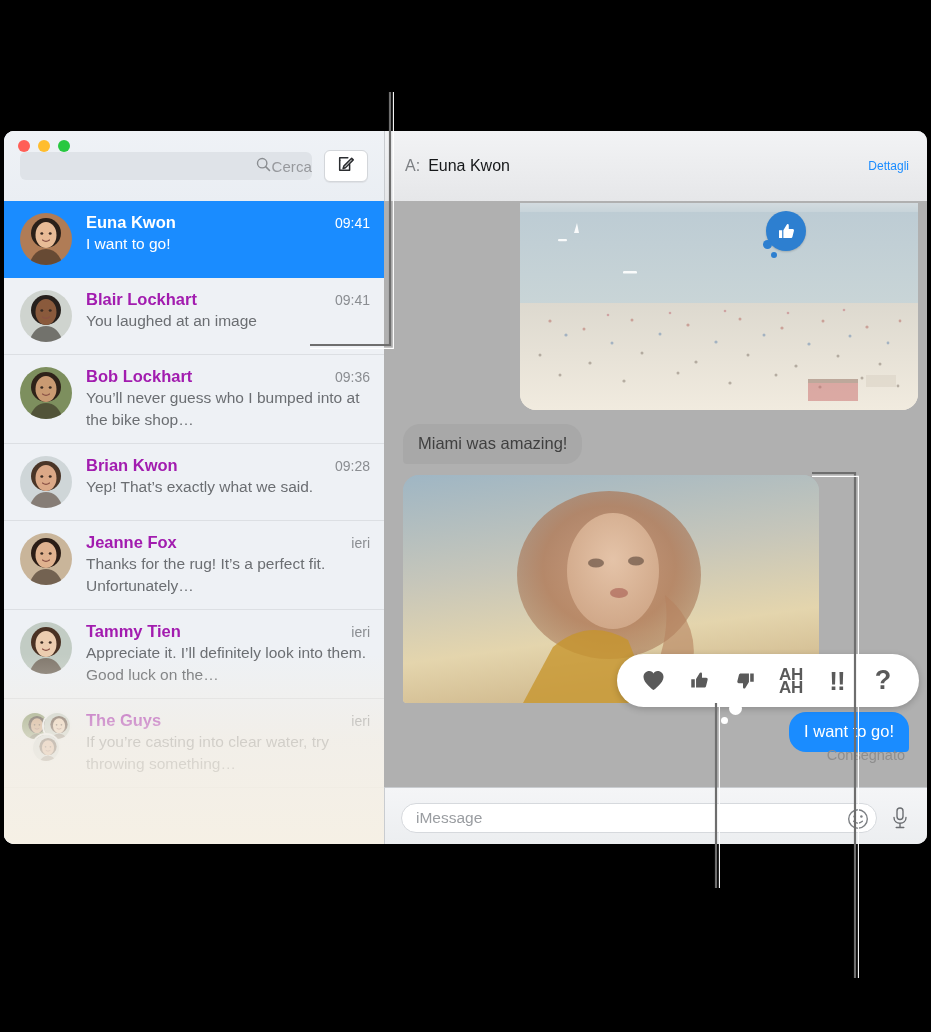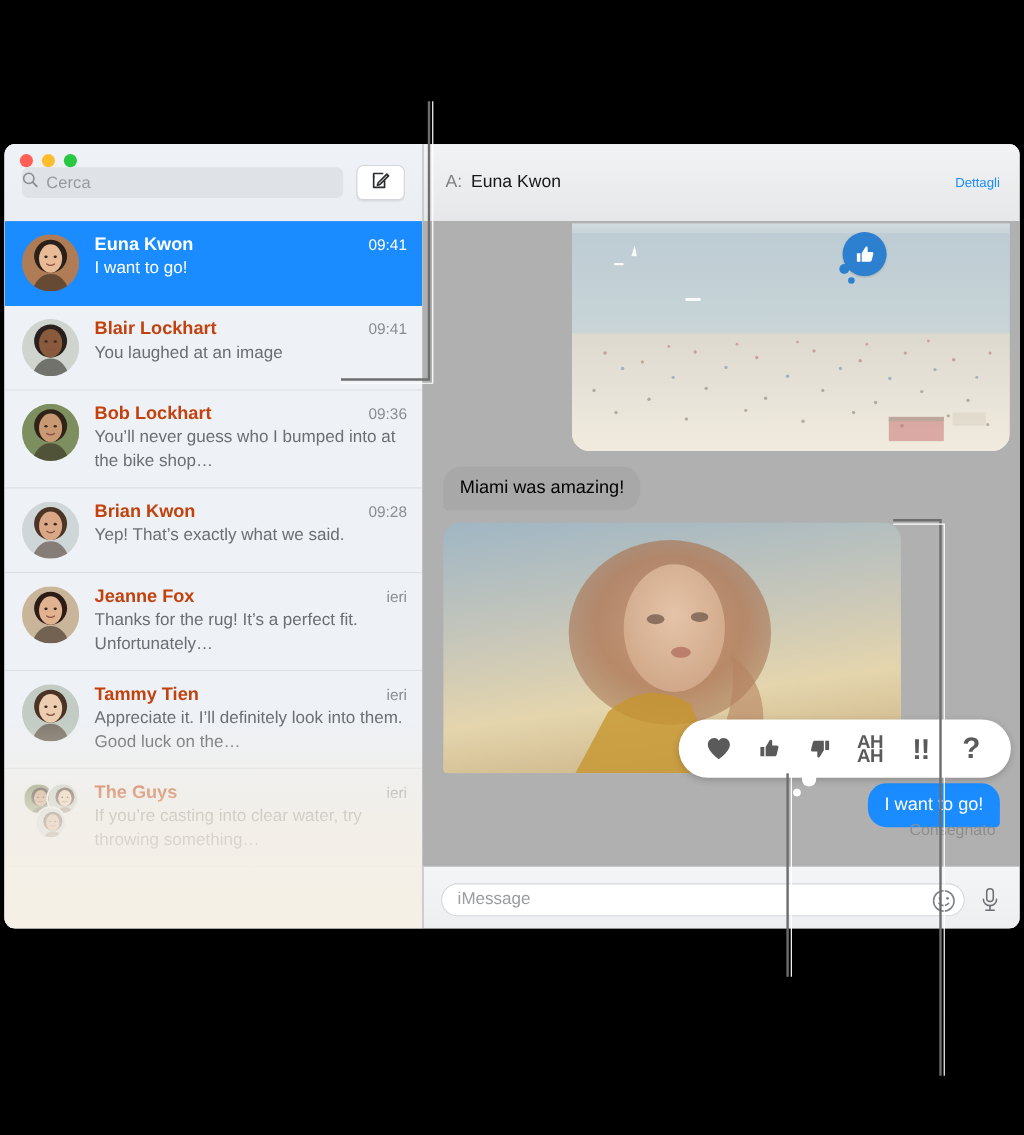--- a/index.html
+++ b/index.html
@@ -47,22 +47,21 @@
     box-sizing: border-box;
     gap: 12px;
   }
   #search-field {
     flex: 1;
     height: 28px;
     background: #dfe3e8;
     border-radius: 6px;
     display: flex;
     align-items: center;
-    justify-content: flex-start;
-    gap: 7px;
+    justify-content: flex-end;
     position: relative;
   }
   #search-field .s-icon { display:block; }
   #search-placeholder {
     font-size: 15px;
     color: #97999d;
     letter-spacing: .1px;
   }
   #compose-button {
     width: 42px;
@@ -119,21 +118,21 @@
   .conv-body { flex: 1; min-width: 0; }
   .conv-top {
     display: flex;
     align-items: baseline;
     justify-content: space-between;
     gap: 8px;
   }
   .conv-name {
     font-size: 16.5px;
     font-weight: bold;
-    color: #c2410c;
+    color: #a21caf;
     white-space: nowrap;
   }
   .conv-time {
     font-size: 14px;
     color: #8a8d91;
     white-space: nowrap;
     flex: 0 0 auto;
   }
   .conv-snippet {
     font-size: 15.5px;
@@ -246,21 +245,21 @@
     line-height: 1.28;
     padding: 9px 15px 10px 15px;
     border-radius: 17px;
     max-width: 330px;
     box-sizing: border-box;
   }
   #bubble-miami {
     left: 19px;
     top: 223px;
     background: #a8a8a8;
-    color: #000000;
+    color: #404040;
     border-radius: 17px 17px 17px 4px;
   }
   #bubble-miami::after {
     content:"";
     position:absolute;
     left:-5px; bottom:0;
     width:12px; height:15px;
     background:#a8a8a8;
     border-radius: 0 0 14px 0;
     clip-path: polygon(60% 0, 100% 0, 100% 100%, 0 100%);

